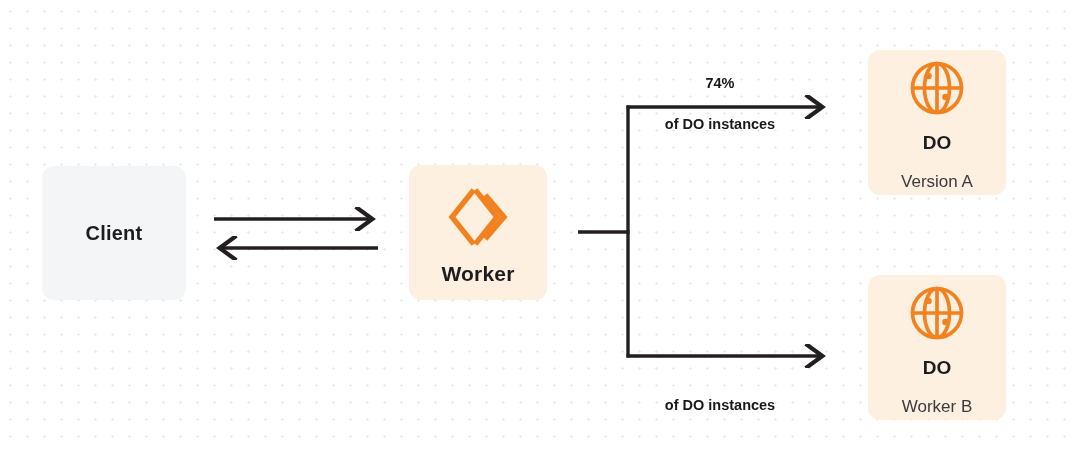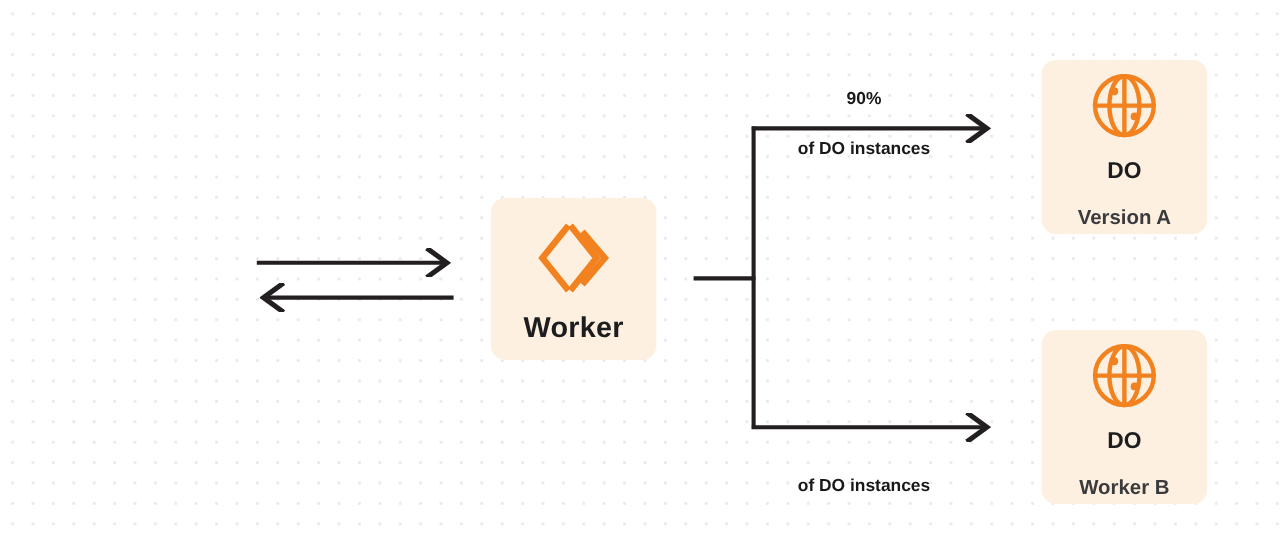--- a/index.html
+++ b/index.html
@@ -46,21 +46,21 @@
   }
   #worker-node {
     left: 409px;
     top: 165px;
     width: 138px;
     height: 135px;
     background-color: #fdf0e0;
     padding-top: 8px;
   }
   #worker-node .node-title {
-    font-size: 24px;
+    font-size: 21px;
     font-weight: bold;
     color: #1d1d1f;
     margin-top: 16px;
     letter-spacing: 0.2px;
   }
   .do-node {
     left: 868px;
     width: 138px;
     height: 145px;
     background-color: #fdf0e0;
@@ -70,21 +70,21 @@
   #do-b-node { top: 275px; }
   .do-node .node-title {
     font-size: 19px;
     font-weight: bold;
     color: #1d1d1f;
     margin-top: 14px;
     line-height: 1.1;
   }
   .do-node .node-sub {
     font-size: 17px;
-    font-weight: bold;
+    font-weight: normal;
     color: #3b3b3d;
     margin-top: 19px;
     line-height: 1.1;
   }
   .icon-wrap {
     display: block;
     line-height: 0;
   }
   svg { display: block; }
 
@@ -146,20 +146,23 @@
 
     <g>
       <line x1="626.5" y1="107" x2="822" y2="107" stroke="#231f20" stroke-width="3.4" marker-end="url(#arrow-right)"></line>
     </g>
 
     <g>
       <line x1="626.5" y1="356" x2="822" y2="356" stroke="#231f20" stroke-width="3.4" marker-end="url(#arrow-right)"></line>
     </g>
   </svg>
 
+  <div class="node" id="client-node">
+    <span class="node-title">Client</span>
+  </div>
 
   <div class="node" id="worker-node">
     <span class="icon-wrap">
       <svg width="62" height="58" viewBox="0 0 62 58" xmlns="http://www.w3.org/2000/svg">
         <g fill="none" stroke="#f2821f" stroke-width="5.4" stroke-linecap="square" stroke-linejoin="miter">
           <polyline points="25,4 5,29 25,54"></polyline>
           <polyline points="30,4 50,29 30,54"></polyline>
           <polyline points="40,9 57,29 40,49"></polyline>
         </g>
       </svg>
@@ -199,21 +202,21 @@
           <circle cx="22.5" cy="19" r="3.3"></circle>
           <circle cx="39.5" cy="40" r="3.3"></circle>
         </g>
       </svg>
     </span>
     <span class="node-title">DO</span>
     <span class="node-sub">Worker B</span>
   </div>
 
   <div class="edge-label" id="label-top">
-    <div>90%</div>
+    <div>74%</div>
     <div>of DO instances</div>
   </div>
 
   <div class="edge-label" id="label-bottom">
     <div>of DO instances</div>
   </div>
 
 </div>
 
 </body></html>

